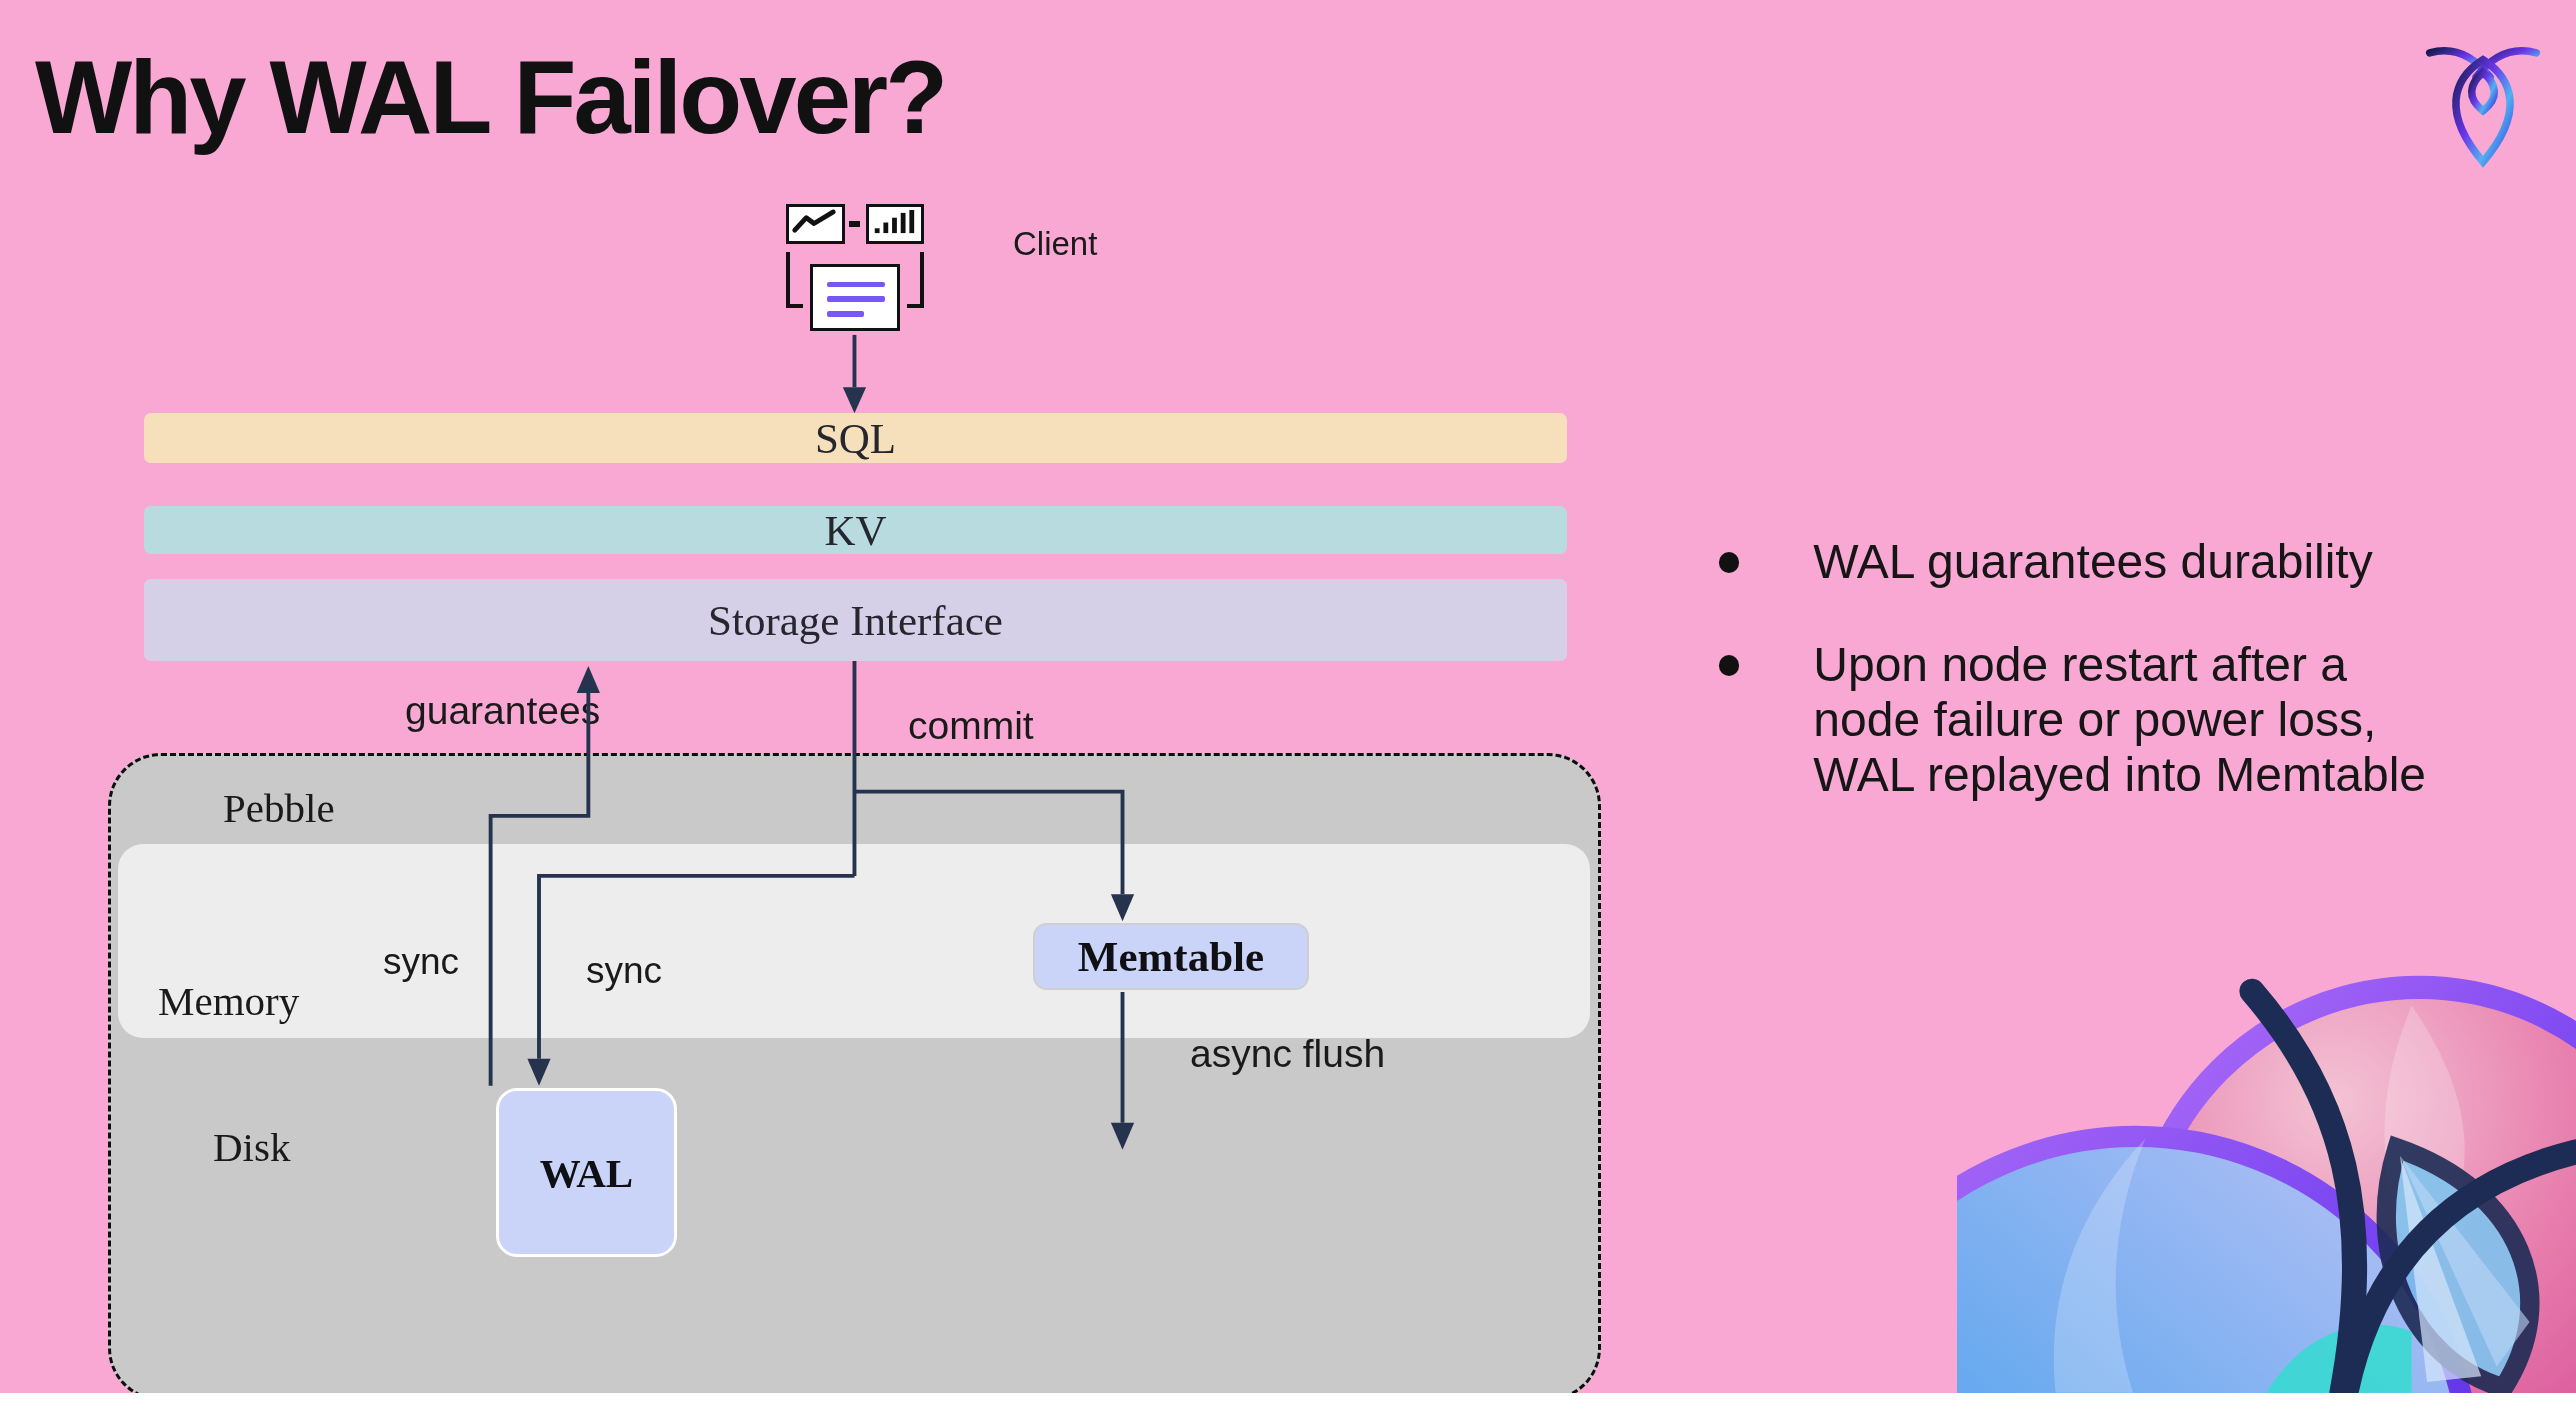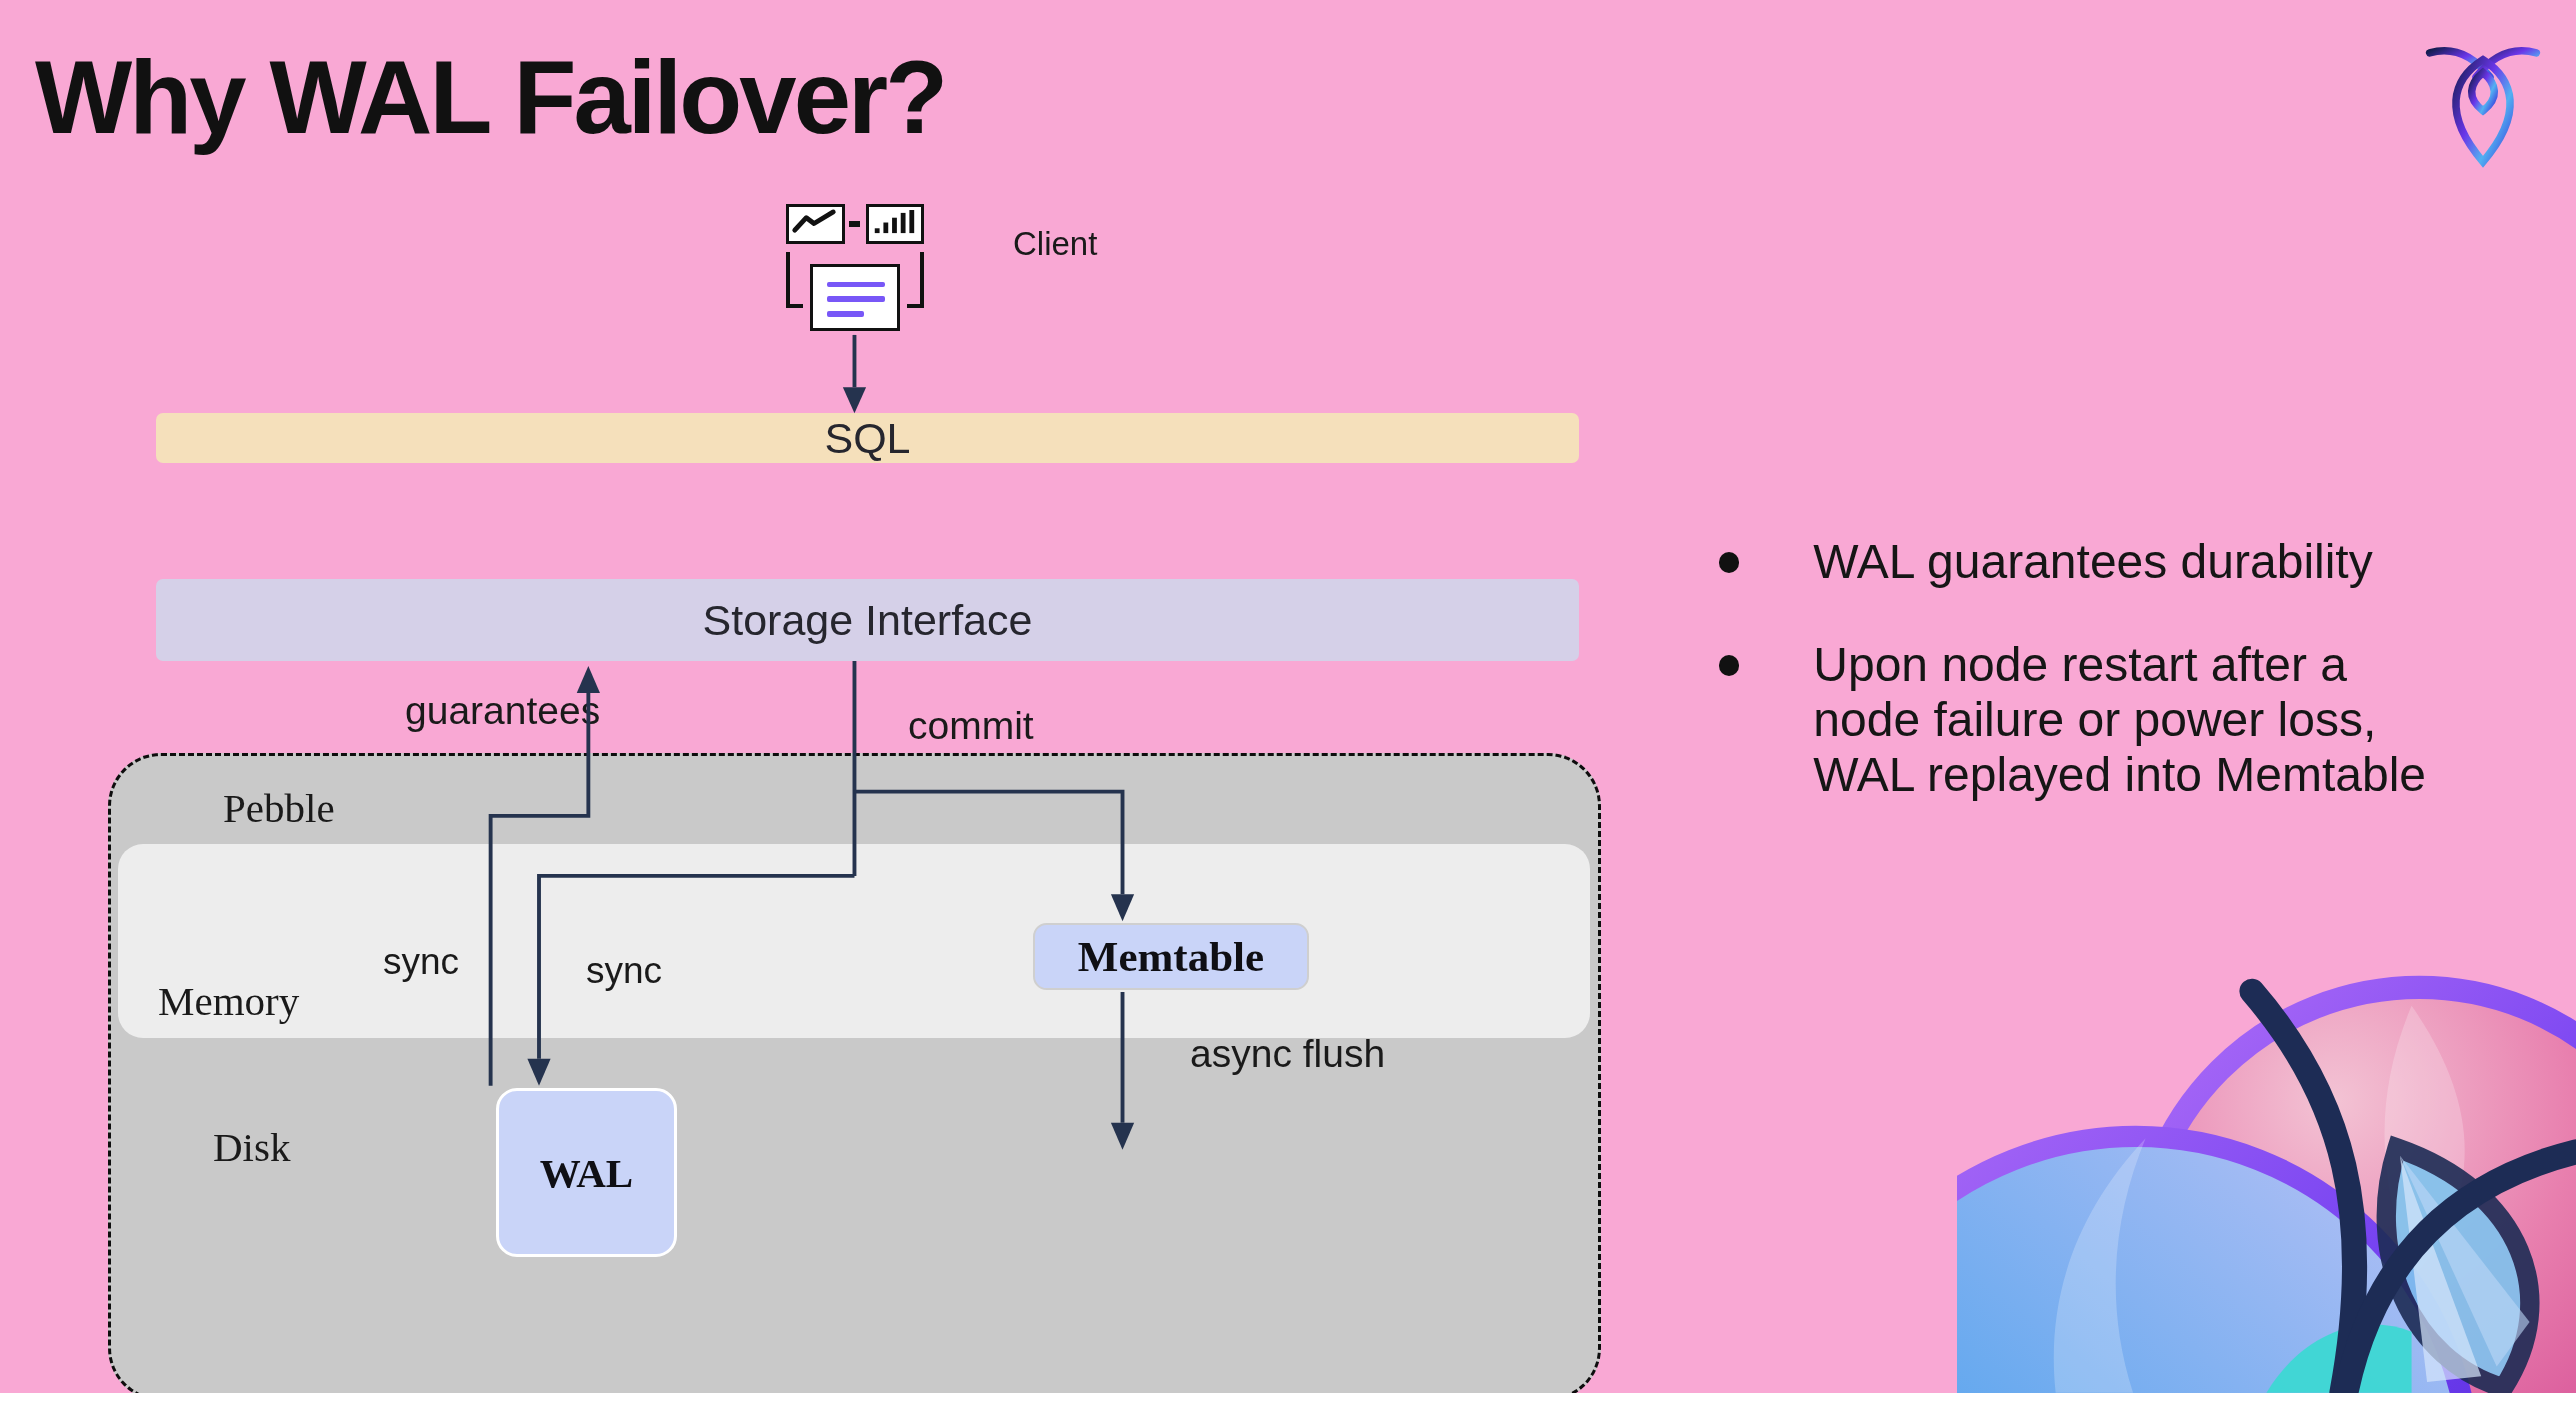--- a/index.html
+++ b/index.html
@@ -22,21 +22,21 @@
   .bracket.left{border-left:4.8px solid #111;border-bottom:4.8px solid #111;}
   .bracket.right{border-right:4.8px solid #111;border-bottom:4.8px solid #111;}
   .doc-box{position:absolute;border:3.9px solid #111;background:#fff;box-sizing:border-box;}
   .doc-line{position:absolute;height:5.8px;background:var(--doc-lines-purple);border-radius:1.9px;}
   .client-label{font-size:33px;color:#1a1a1a;}
 
   
   .layer-bar{
     position:absolute;left:144px;width:1423px;border-radius:7px;
     display:flex;align-items:center;justify-content:center;
-    font-family:Liberation Sans, sans-serif;font-size:43px;color:#26262e;margin-left:12px;
+    font-family:Liberation Serif, serif;font-size:43px;color:#26262e;
   }
   .bar-sql{top:413px;height:50px;background:var(--sql-bar);}
   .bar-kv{top:506px;height:48px;background:var(--kv-bar);}
   .bar-storage{top:579px;height:82px;background:var(--storage-bar);}
 
   
   .pebble{
     position:absolute;left:108px;top:753px;width:1493px;height:648px;
     background:var(--pebble-bg);border:3.9px dashed #0d0d0d;border-radius:53px;
     box-sizing:border-box;
@@ -114,20 +114,21 @@
     <div class="bracket right" style="left:907px;top:252px;"></div>
     <div class="doc-box" style="left:810px;top:264px;width:90px;height:67px;">
       <div class="doc-line" style="left:13.5px;top:14.5px;width:58px;"></div>
       <div class="doc-line" style="left:13.5px;top:29px;width:58px;"></div>
       <div class="doc-line" style="left:13.5px;top:44px;width:37px;"></div>
     </div>
     <div class="abs client-label" style="left:1013px;top:225px;">Client</div>
   </div>
 
   <div class="layer-bar bar-sql">SQL</div>
+  <div class="layer-bar bar-kv">KV</div>
   <div class="layer-bar bar-storage">Storage Interface</div>
 
   <div class="abs edge-label" style="left:405px;top:689px;">guarantees</div>
   <div class="abs edge-label" style="left:908px;top:704px;">commit</div>
 
   <div class="pebble"></div>
   <div class="memory-band"></div>
   <div class="abs zone-label" style="left:223px;top:784px;">Pebble</div>
   <div class="abs zone-label" style="left:158px;top:977px;">Memory</div>
   <div class="abs zone-label" style="left:213px;top:1123px;">Disk</div>

